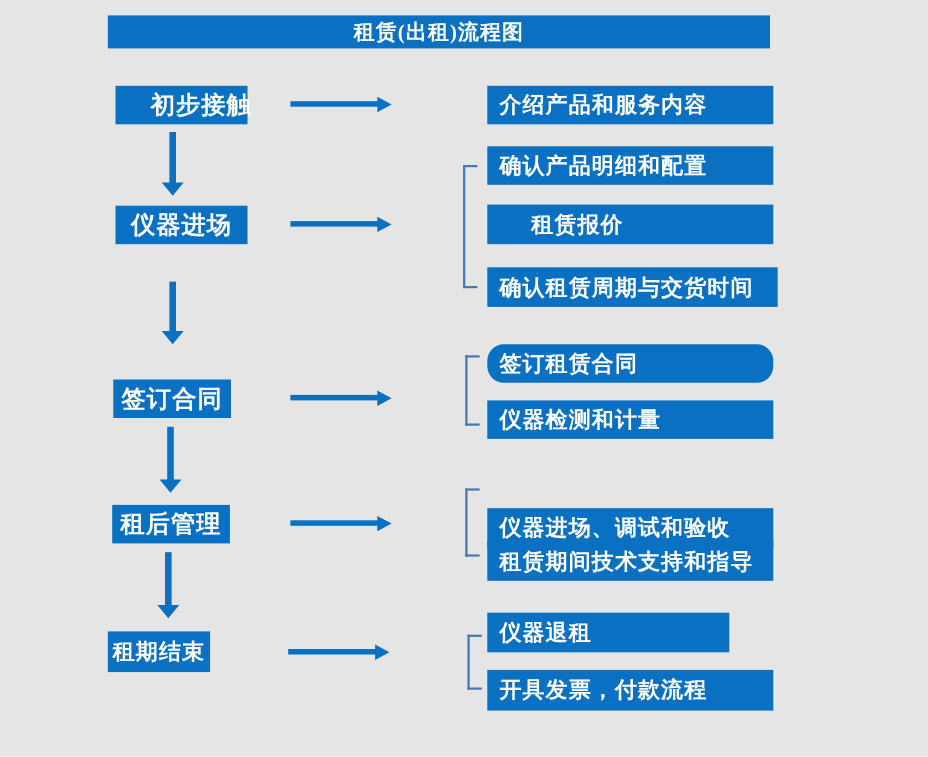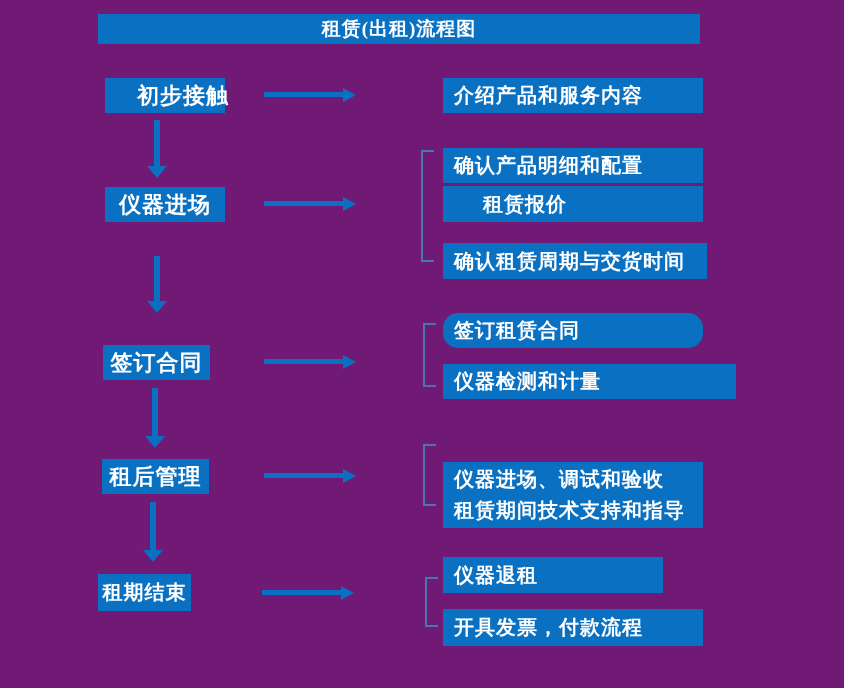--- a/index.html
+++ b/index.html
@@ -1,19 +1,19 @@
 <!DOCTYPE html>
 <html><head>
 <meta charset="utf-8">
 <style>
   html,body{margin:0;padding:0;background:#ffffff;}
   .canvas{
     position:relative;
     width:844px;height:688px;
-    background:#701a75;
+    background:#e5e5e5;
     font-family:"Liberation Serif","DejaVu Serif",serif;
     overflow:hidden;
   }
   .title-bar{
     position:absolute;left:98px;top:14px;width:602px;height:30px;
     background:#0a70c1;color:#ffffff;
     display:flex;align-items:center;justify-content:center;
     font-size:19px;font-weight:700;letter-spacing:1px;
   }
   .box{
@@ -89,23 +89,23 @@
     <div class="h-stem"></div>
     <div class="h-head"></div>
   </div>
 
   <div class="bracket" style="left:421px;top:150px;height:112px;"></div>
   <div class="bracket" style="left:423px;top:323px;height:64px;"></div>
   <div class="bracket" style="left:423px;top:444px;height:62px;"></div>
   <div class="bracket" style="left:425px;top:577px;height:50px;"></div>
 
   <div class="box detail" style="left:443px;top:78px;width:260px;height:35px;">介绍产品和服务内容</div>
-  <div class="box detail" style="left:443px;top:133px;width:260px;height:35px;margin-top:15px;">确认产品明细和配置</div>
+  <div class="box detail" style="left:443px;top:133px;width:260px;height:35px;">确认产品明细和配置</div>
   <div class="box detail" style="left:443px;top:186px;width:260px;height:36px;padding-left:40px;">租赁报价</div>
   <div class="box detail" style="left:443px;top:243px;width:264px;height:36px;">确认租赁周期与交货时间</div>
   <div class="box detail" style="left:443px;top:313px;width:260px;height:35px;border-radius:15px;">签订租赁合同</div>
-  <div class="box detail" style="left:443px;top:364px;width:293px;height:35px;">仪器检测和计量</div>
+  <div class="box detail" style="left:443px;top:364px;width:260px;height:35px;">仪器检测和计量</div>
   <div class="box detail" style="left:443px;top:424px;width:260px;height:35px;margin-top:38px;">仪器进场、调试和验收</div>
   <div class="box detail" style="left:443px;top:492px;width:260px;height:36px;">租赁期间技术支持和指导</div>
   <div class="box detail" style="left:443px;top:557px;width:220px;height:36px;">仪器退租</div>
   <div class="box detail" style="left:443px;top:609px;width:260px;height:37px;">开具发票，付款流程</div>
 
 </div>
 
 </body></html>

